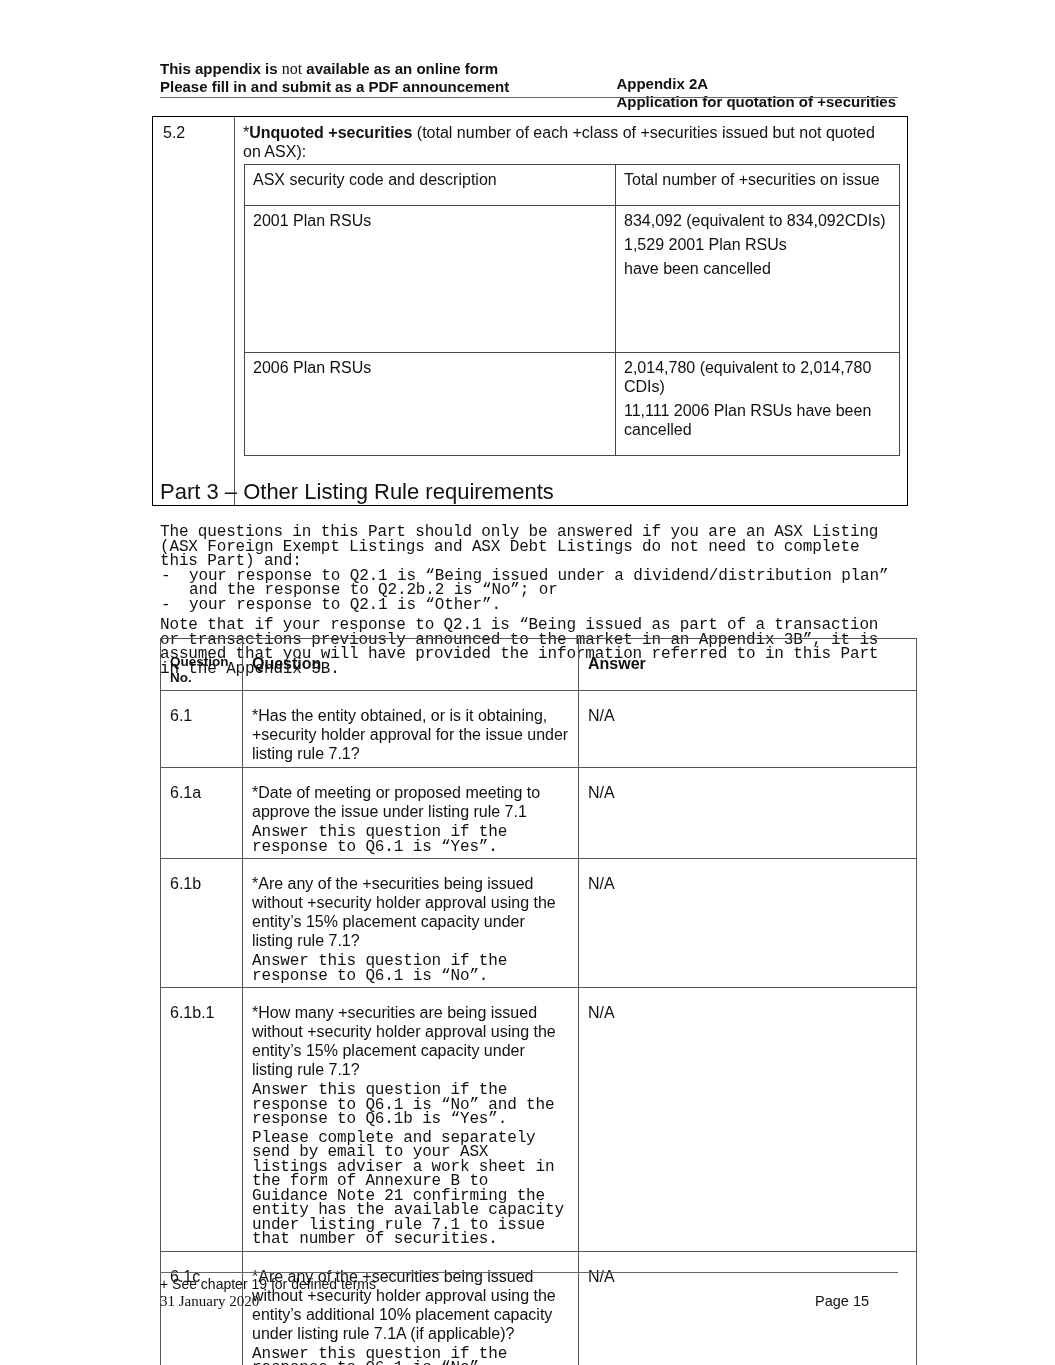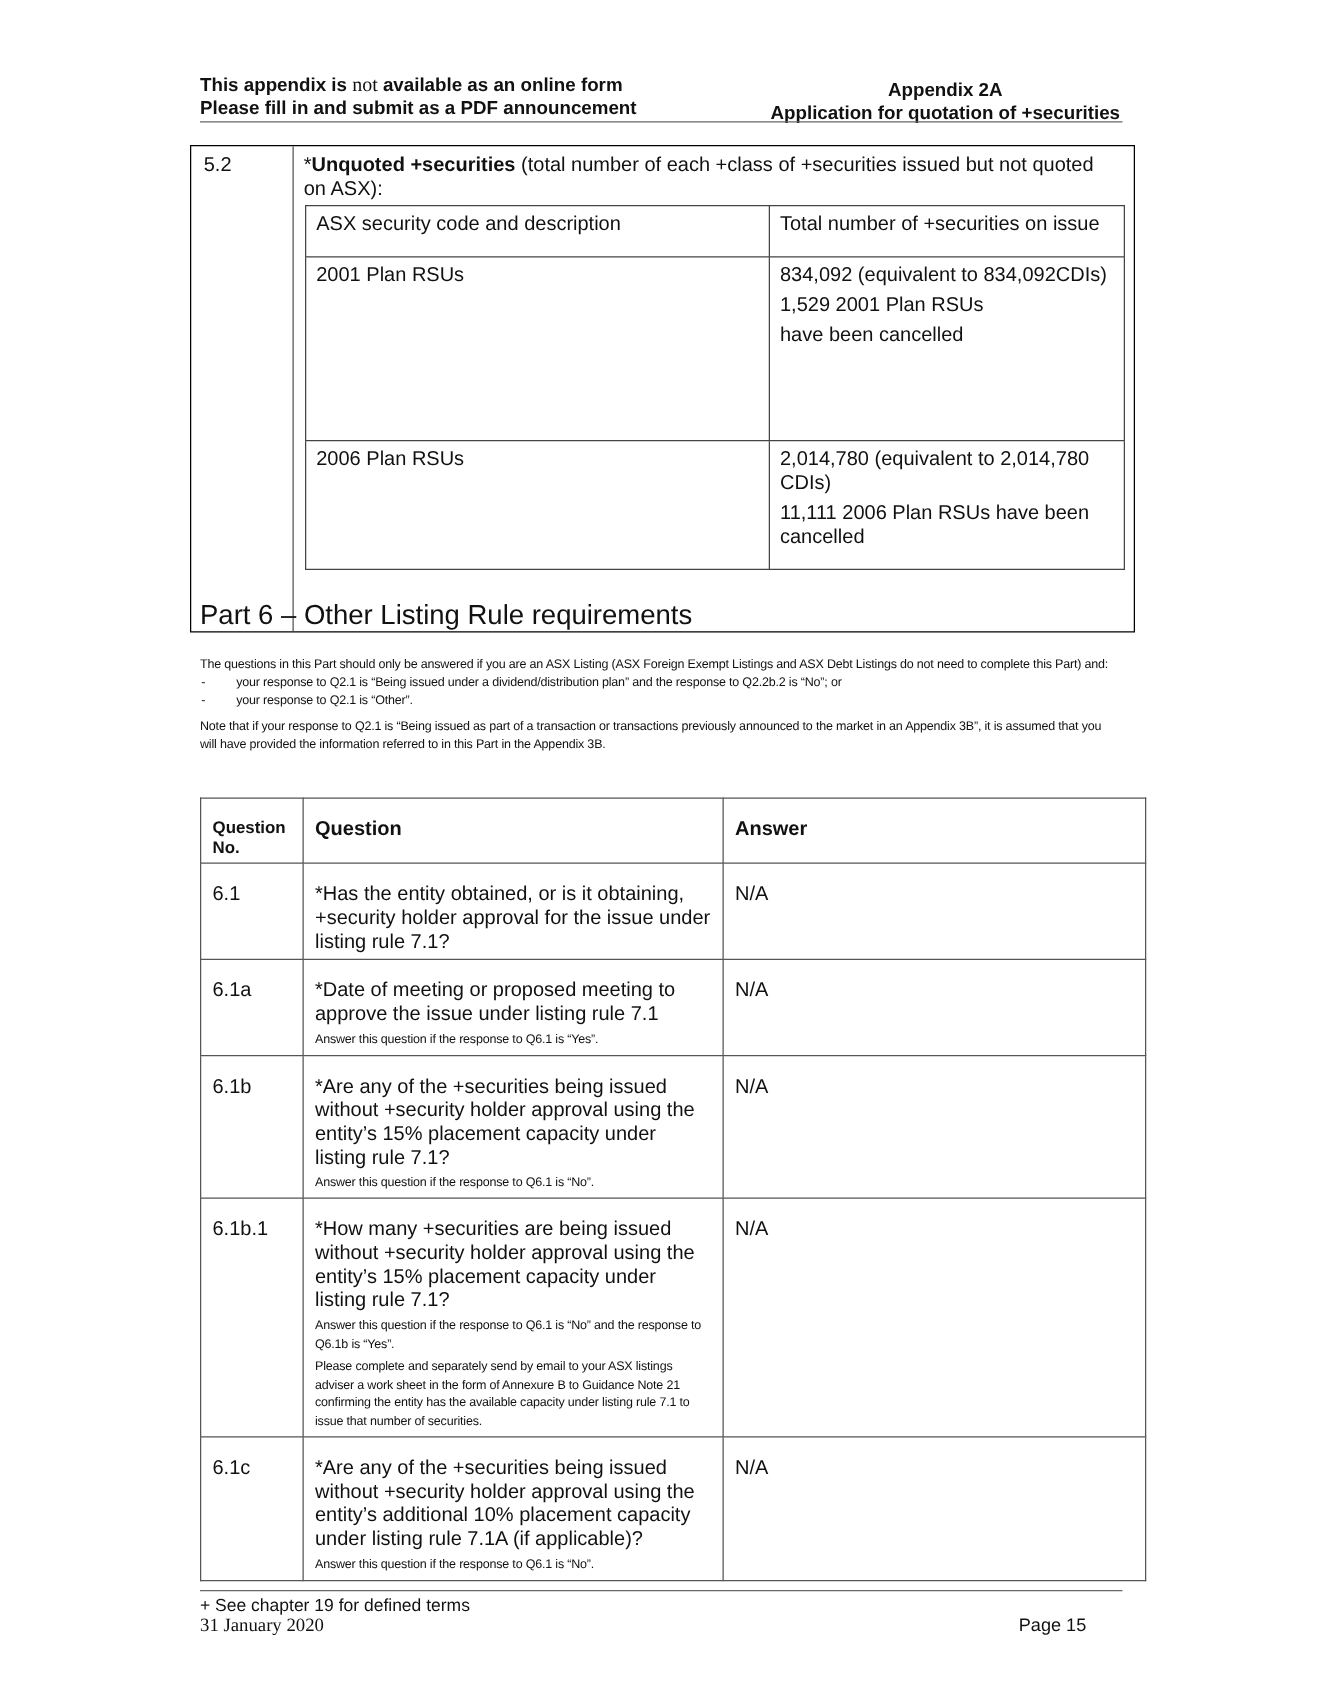--- a/index.html
+++ b/index.html
@@ -1,24 +1,24 @@
 <!DOCTYPE html>
 <html><head>
 <meta charset="utf-8">
 <style>
   html, body { margin: 0; padding: 0; background: #ffffff; }
   body { width: 1055px; height: 1365px; position: relative; overflow: hidden; color: #111; font-family: "Liberation Sans", sans-serif; }
   .abs { position: absolute; }
   .hdr { font-weight: bold; font-size: 15px; line-height: 18px; }
   .hdr .not { font-family: "Liberation Serif", serif; font-weight: normal; font-size: 16px; text-align: center; }
   .hdr-left { left: 160px; top: 60px; }
-  .hdr-right { right: 159px; top: 64px; text-align: center; }
+  .hdr-right { right: 159px; top: 75px; text-align: left; }
   .hdr-rule { left: 160px; top: 97px; width: 738px; height: 0; border-top: 1.5px solid #666; }
   .sans { font-family: "Liberation Sans", sans-serif; font-size: 16px; line-height: 19px; }
-  .serif-sm { font-family: Liberation Sans, sans-serif; font-size: 10px; line-height: 14.5px; letter-spacing: -0.15px; }
+  .serif-sm { font-family: Liberation Mono, monospace; font-size: 16px; line-height: 14.5px; letter-spacing: -0.15px; }
   
   .box52 { left: 152px; top: 116px; width: 756px; height: 390px; border: 1px solid #000000; box-sizing: border-box; }
   .box52 .vline { position: absolute; left: 81px; top: 0; bottom: 0; border-left: 1px solid #555; }
   .box52 .num { position: absolute; left: 10px; top: 6px; }
   .box52 .title { position: absolute; left: 90px; top: 6px; width: 650px; }
   .inner { position: absolute; left: 91px; top: 47px; width: 656px; border-collapse: collapse; }
   .inner td { border: 1px solid #444; vertical-align: top; padding: 5px 8px 16px 8px; }
   .inner td.c1 { width: 354px; }
   .inner p { margin: 0 0 5px 0; }
   
@@ -75,21 +75,21 @@
       <td class="c1">2006 Plan RSUs</td>
       <td>
         <p>2,014,780 (equivalent to 2,014,780 CDIs)</p>
         <p style="margin-bottom:0">11,111 2006 Plan RSUs have been cancelled</p>
       </td>
     </tr>
   </tbody>
     </table>
 </div>
 
-<div class="abs part-title">Part 6 – Other Listing Rule requirements</div>
+<div class="abs part-title">Part 3 – Other Listing Rule requirements</div>
 
 <div class="abs intro serif-sm">
   <p>The questions in this Part should only be answered if you are an ASX Listing (ASX Foreign Exempt Listings and ASX Debt Listings do not need to complete this Part) and:</p>
   <p class="bul"><span class="dash">-</span><span>your response to Q2.1 is “Being issued under a dividend/distribution plan” and the response to Q2.2b.2 is “No”; or</span></p>
   <p class="bul"><span class="dash">-</span><span>your response to Q2.1 is “Other”.</span></p>
   <p class="note">Note that if your response to Q2.1 is “Being issued as part of a transaction or transactions previously announced to the market in an Appendix 3B”, it is assumed that you will have provided the information referred to in this Part in the Appendix 3B.</p>
 </div>
 
 <table class="q6 sans">
   <tbody>

